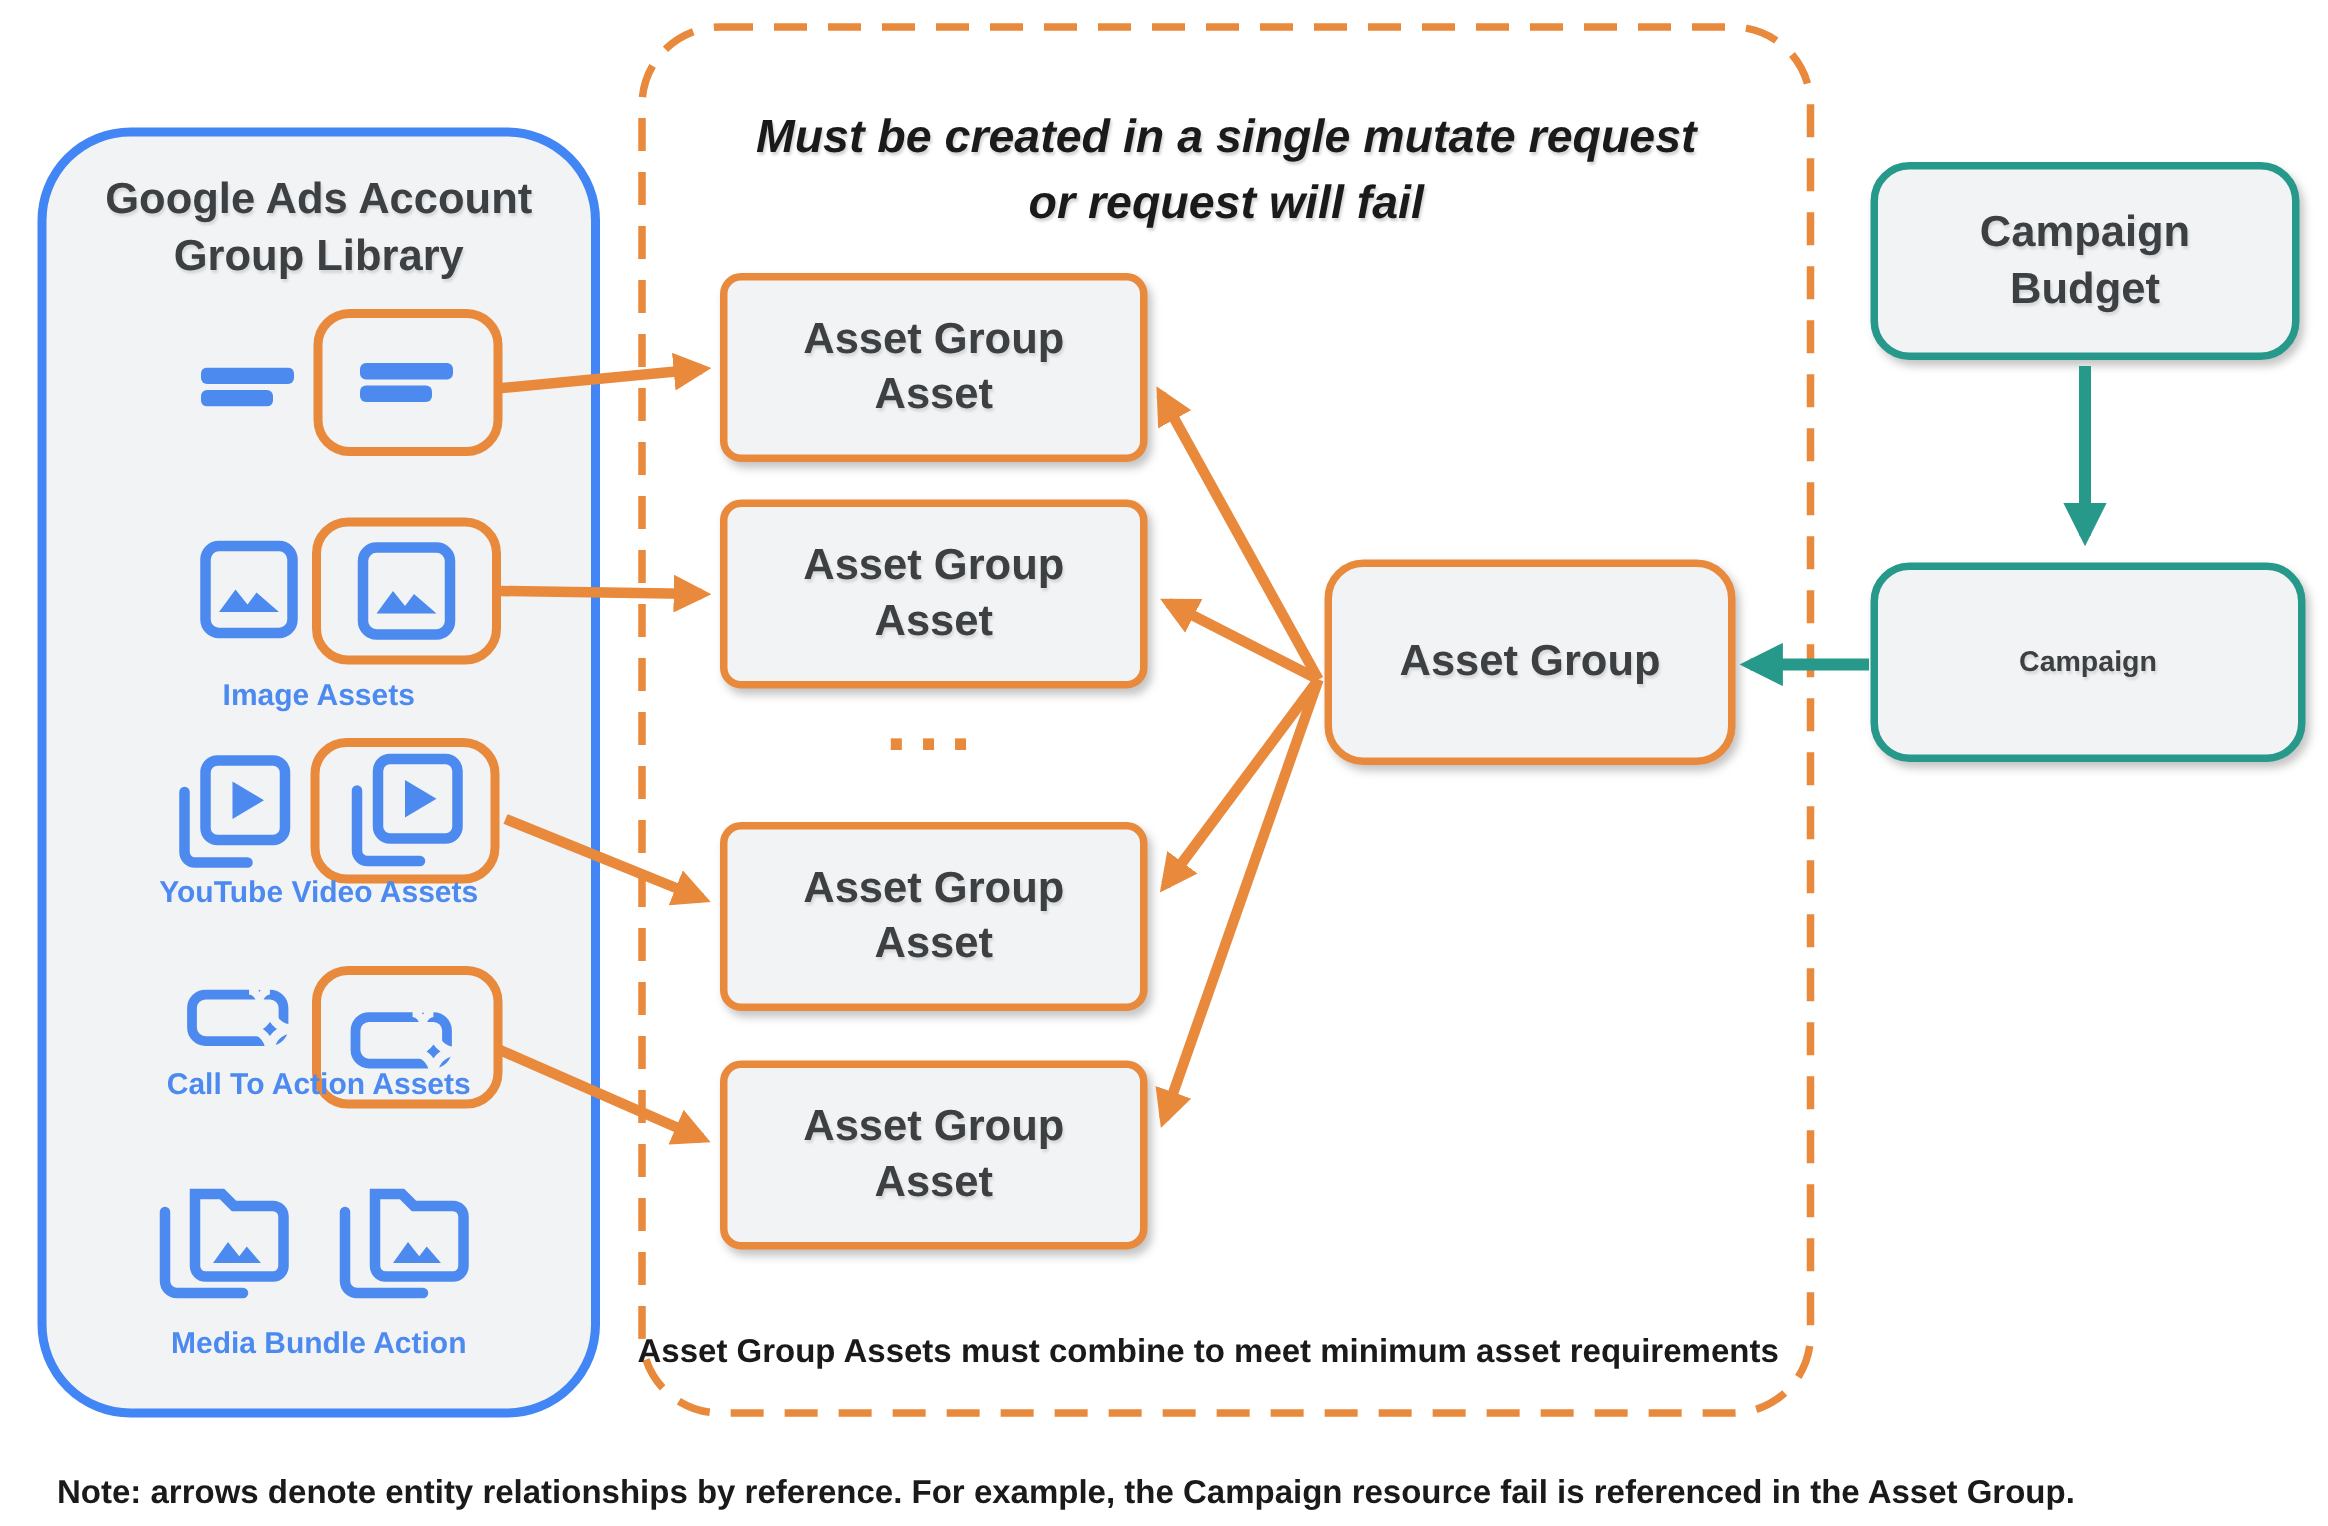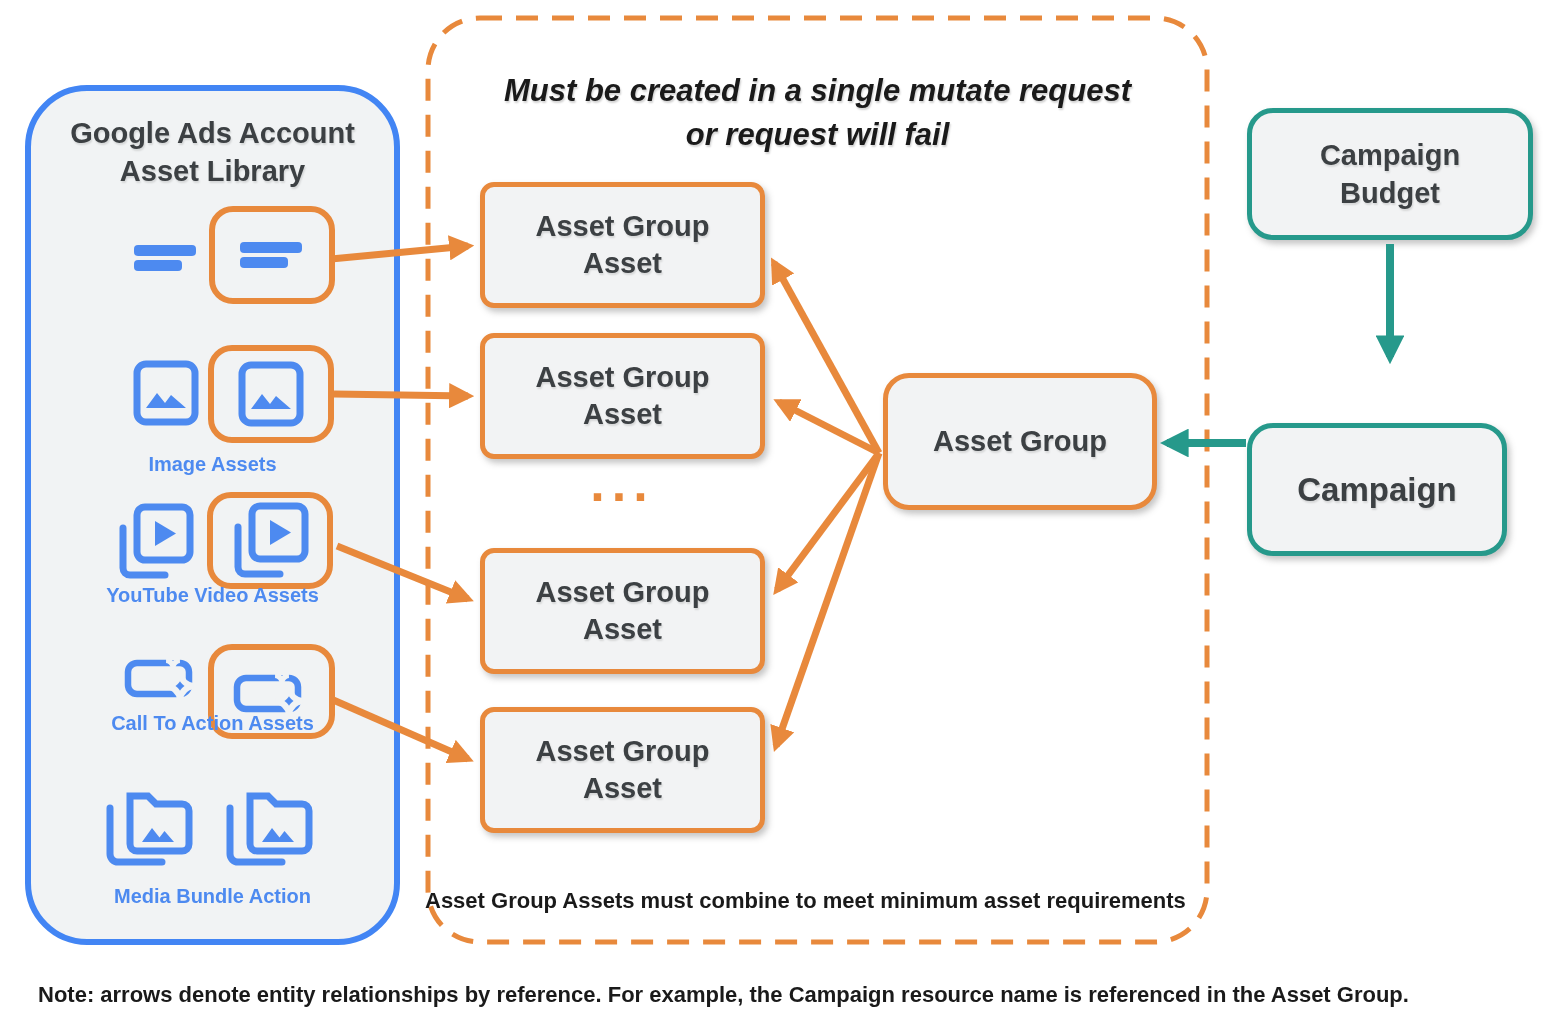--- a/index.html
+++ b/index.html
@@ -44,41 +44,41 @@
   
   .entity{position:absolute;display:flex;align-items:center;justify-content:center;
     text-align:center;font-weight:bold;color:var(--c-text_dark);
     background:var(--c-box_fill);border-radius:26px;
     box-shadow:3px 4px 6px rgba(90,90,90,.35);text-shadow:1px 2px 2px rgba(0,0,0,.12);}
   .asset-group{left:883px;top:373px;width:274px;height:137px;
     border:5px solid var(--c-orange);font-size:29px;}
   .campaign-budget{left:1247px;top:108px;width:286px;height:132px;
     border:5px solid var(--c-teal);font-size:29px;line-height:38px;}
   .campaign-budget span{max-width:170px;}
-  .campaign{left:1247px;top:375px;width:260px;height:133px;
-    border:5px solid var(--c-teal);font-size:33px;margin-top:48px;}
+  .campaign{left:1247px;top:375px;width:290px;height:133px;
+    border:5px solid var(--c-teal);font-size:19px;}
 
   
   .arrows{position:absolute;inset:0;pointer-events:none;}
   .ar-o{stroke:var(--c-orange);stroke-width:7;}
   .ar-t{stroke:var(--c-teal);stroke-width:8;}
   .mk-o{fill:var(--c-orange);}
   .mk-t{fill:var(--c-teal);}
 
   .note{position:absolute;left:38px;top:982px;font-size:22px;font-weight:bold;
     color:var(--c-text_black);}
 </style>
 </head>
 <body>
 
 <div class="canvas">
 
   <div class="library"></div>
   <div class="library-title pre">Google Ads Account
-Asset Library</div>
+Group Library</div>
 
   <svg class="icon" style="left:134px;top:245px" width="64" height="26" viewBox="0 0 64 26">
     <rect class="ic-fill" x="0" y="0" width="62" height="11" rx="4"></rect>
     <rect class="ic-fill" x="0" y="15" width="48" height="11" rx="4"></rect>
   </svg>
   <div class="hl-box" style="left:209px;top:206px;width:126px;height:98px">
     <svg class="icon" style="position:static" width="64" height="26" viewBox="0 0 64 26">
       <rect class="ic-fill" x="0" y="0" width="62" height="11" rx="4"></rect>
       <rect class="ic-fill" x="0" y="15" width="48" height="11" rx="4"></rect>
     </svg>
@@ -182,14 +182,14 @@
 
     <line class="ar-o" x1="879" y1="453" x2="774" y2="263" marker-end="url(#mo)"></line>
     <line class="ar-o" x1="879" y1="453" x2="779" y2="402" marker-end="url(#mo)"></line>
     <line class="ar-o" x1="879" y1="453" x2="777" y2="590" marker-end="url(#mo)"></line>
     <line class="ar-o" x1="879" y1="453" x2="776" y2="746" marker-end="url(#mo)"></line>
 
     <line class="ar-t" x1="1390" y1="244" x2="1390" y2="357" marker-end="url(#mt)"></line>
     <line class="ar-t" x1="1246" y1="443" x2="1167" y2="443" marker-end="url(#mt)"></line>
   </svg>
 
-  <div class="note">Note: arrows denote entity relationships by reference. For example, the Campaign resource name is referenced in the Asset Group.</div>
+  <div class="note">Note: arrows denote entity relationships by reference. For example, the Campaign resource fail is referenced in the Asset Group.</div>
 </div>
 
 </body></html>

